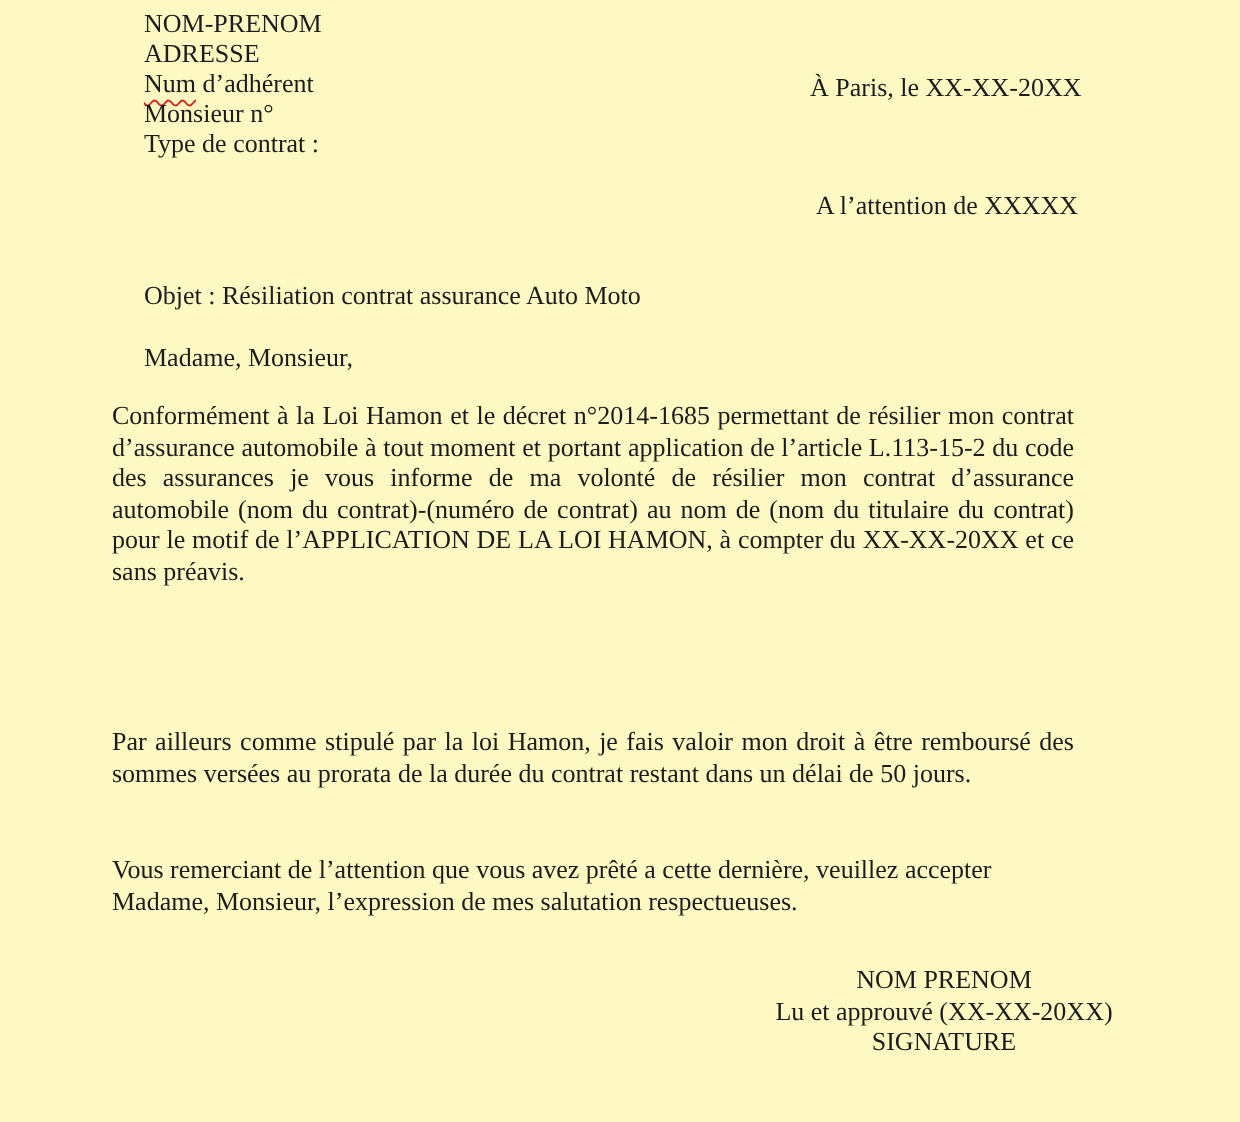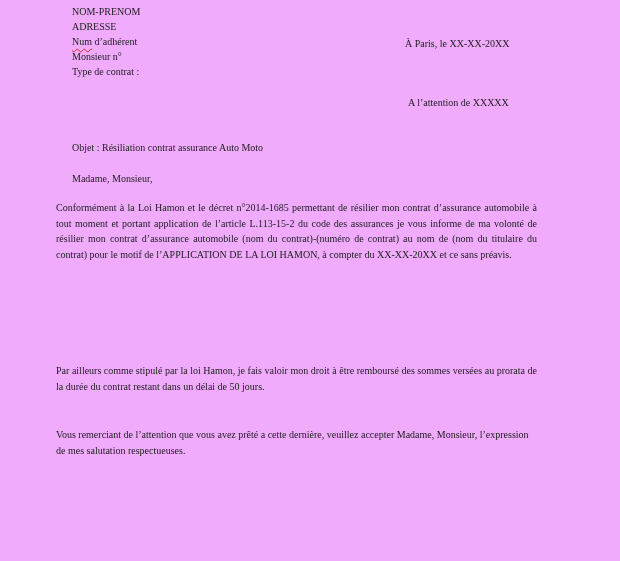--- a/index.html
+++ b/index.html
@@ -1,22 +1,22 @@
 <!DOCTYPE html>
 <html><head>
 <meta charset="utf-8">
 <style>
   html, body { margin: 0; padding: 0; }
   .page {
     position: relative;
     width: 620px;
     height: 561px;
-    background: #f0abfc;
+    background: #fef9c3;
     font-family: "Liberation Serif", "DejaVu Serif", serif;
-    font-size: 10px;
+    font-size: 13px;
     line-height: 15.5px;
     color: #1c1c1c;
     overflow: hidden;
   }
   .abs { position: absolute; }
   .sender { left: 72px; top: 4px; line-height: 15px; }
   .date-line { left: 405px; top: 4px; line-height: 15px; margin-top: 32px; }
   .attention-line { left: 408px; top: 95px; }
   .subject-line { left: 72px; top: 140px; }
   .salutation { left: 72px; top: 171px; }
@@ -65,14 +65,19 @@
 
   <div class="abs salutation">Madame, Monsieur,</div>
 
   <div class="abs para p1">Conformément à la Loi Hamon et le décret n°2014-1685 permettant de résilier mon contrat d’assurance automobile à tout moment et portant application de l’article L.113-15-2 du code des assurances je vous informe de ma volonté de résilier mon contrat d’assurance automobile (nom du contrat)-(numéro de contrat) au nom de (nom du titulaire du contrat) pour le motif de l’APPLICATION DE LA LOI HAMON, à compter du XX-XX-20XX et ce sans préavis.</div>
 
 
   <div class="abs para p3">Par ailleurs comme stipulé par la loi Hamon, je fais valoir mon droit à être remboursé des sommes versées au prorata de la durée du contrat restant dans un délai de 50 jours.</div>
 
   <div class="abs para p4">Vous remerciant de l’attention que vous avez prêté a cette dernière, veuillez accepter Madame, Monsieur, l’expression de mes salutation respectueuses.</div>
 
+  <div class="abs signature">
+    <div>NOM PRENOM</div>
+    <div>Lu et approuvé (XX-XX-20XX)</div>
+    <div>SIGNATURE</div>
+  </div>
 
 </div>
 
 </body></html>

